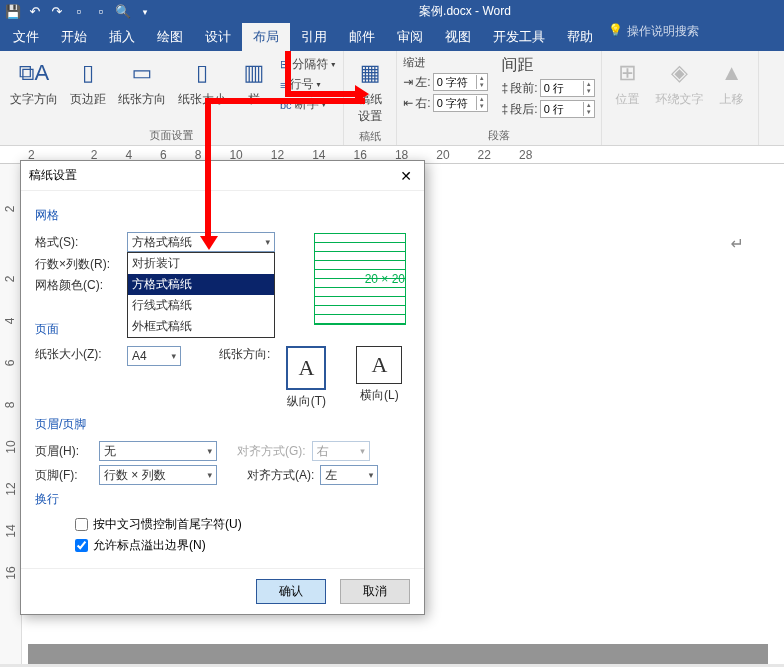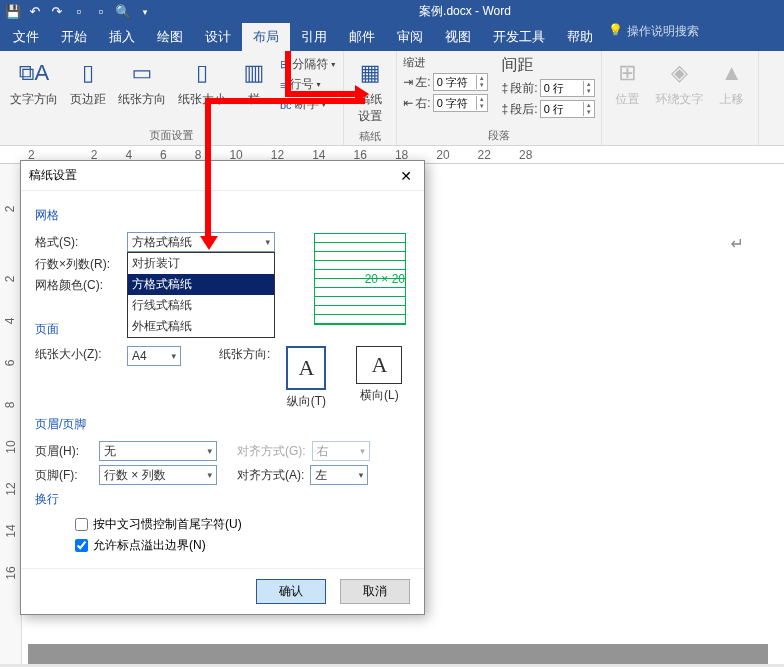--- a/index.html
+++ b/index.html
@@ -334,21 +334,21 @@
           <span>右</span>
           <span class="arr">▾</span>
         </div>
     </div>
     <div class="frow">
       <label style="min-width:58px">页脚(F):</label>
       <div class="combo w3">
           <span>行数 × 列数</span>
           <span class="arr">▾</span>
         </div>
-      <label style="min-width:auto;margin-left:14px">对齐方式(A):</label>
+      <label style="min-width:auto;margin-left:24px">对齐方式(A):</label>
       <div class="combo w4">
           <span>左</span>
           <span class="arr">▾</span>
         </div>
     </div>
 
     <div class="section-h">换行</div>
     <div class="chk">
         <input type="checkbox" style="">
         <span>按中文习惯控制首尾字符(U)</span>

